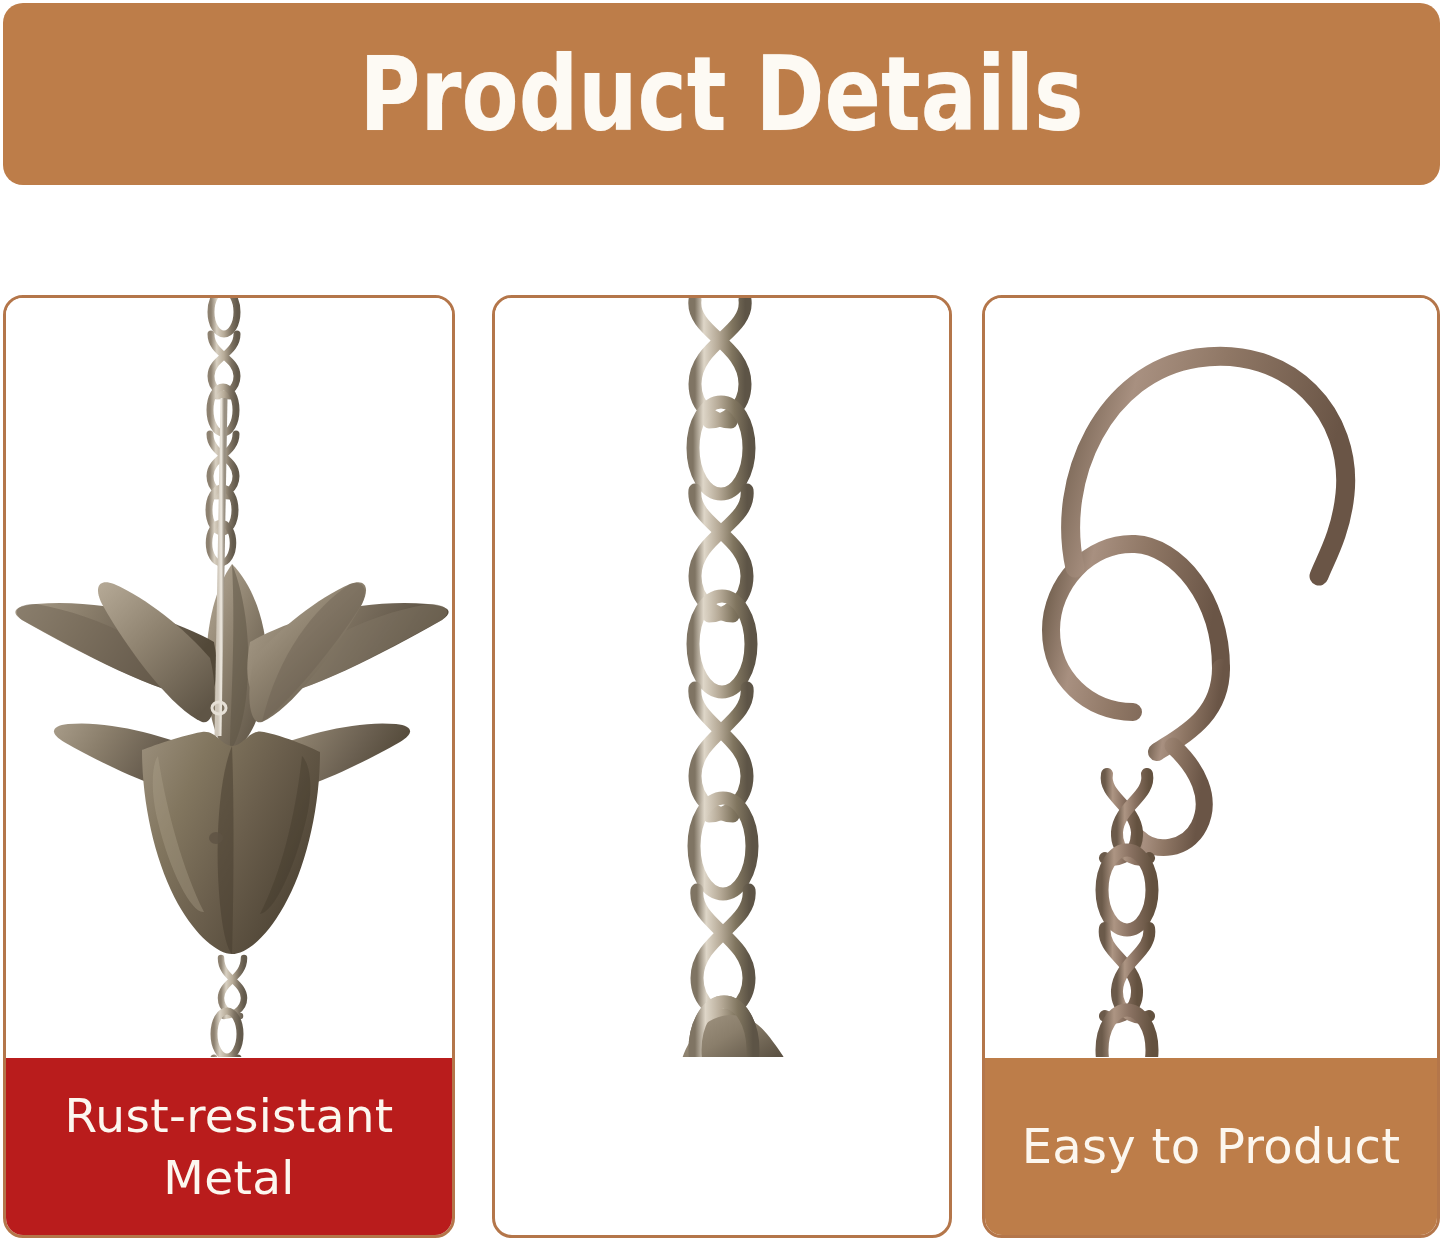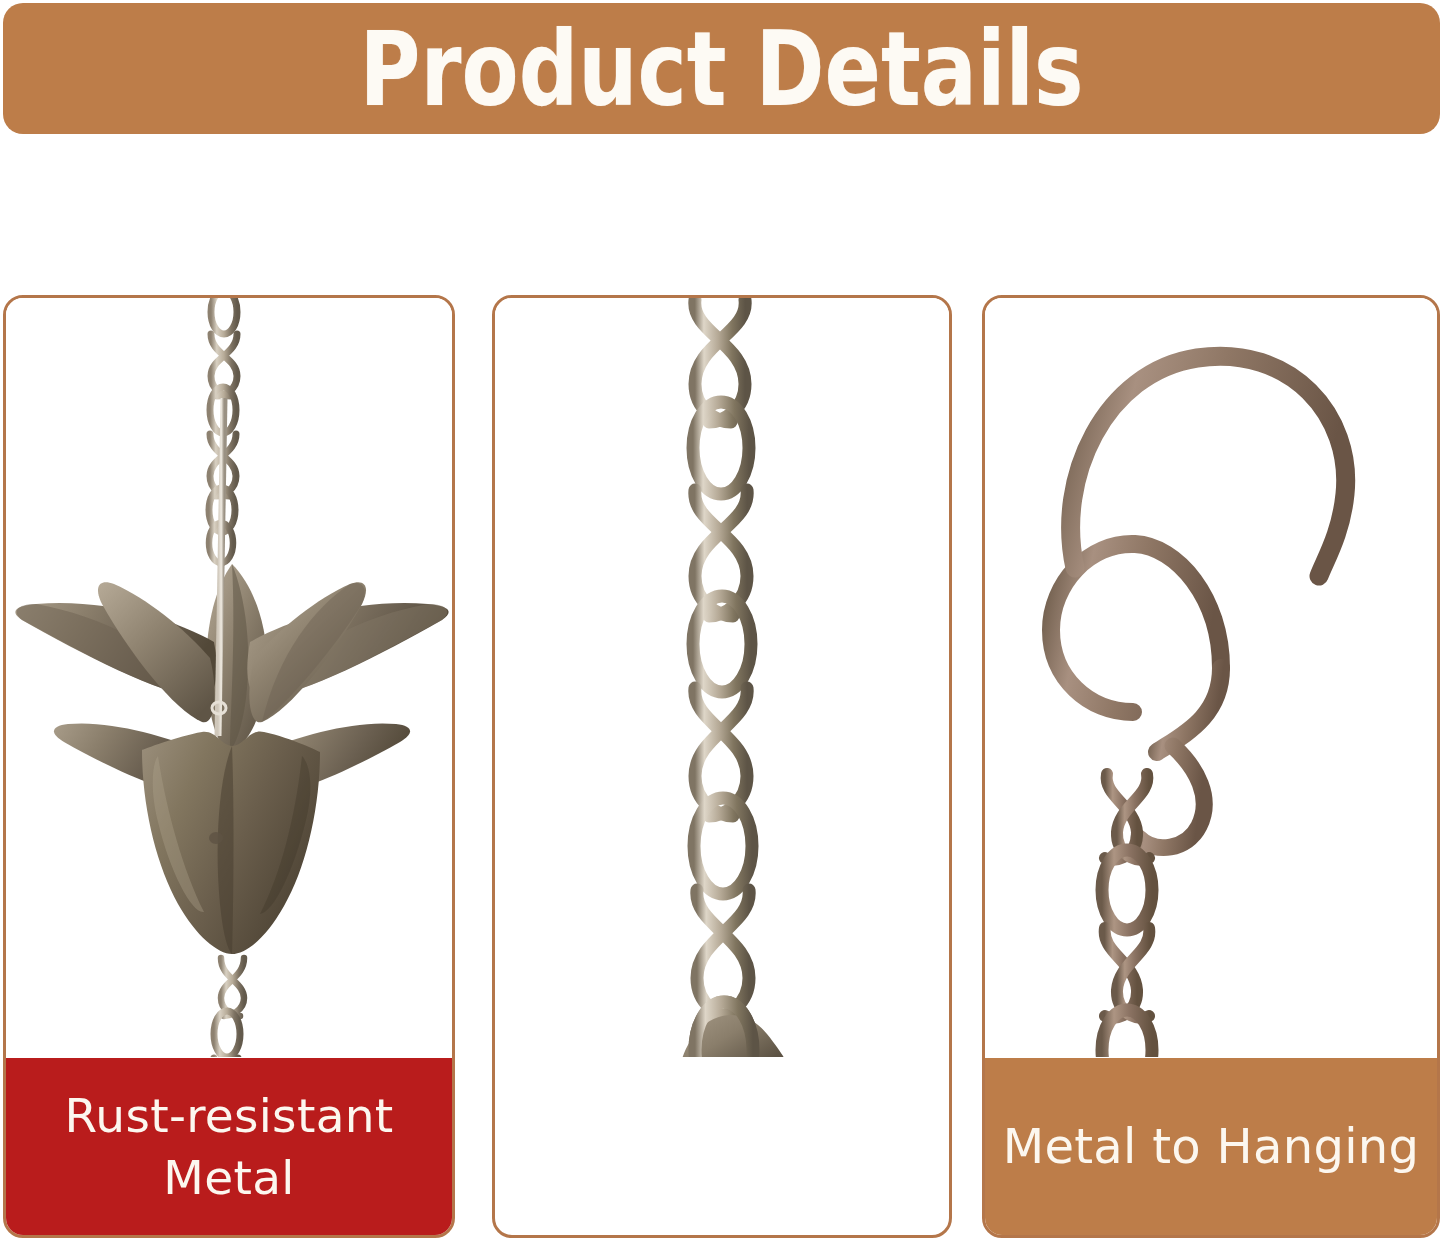--- a/index.html
+++ b/index.html
@@ -14,21 +14,21 @@
     font-family: "DejaVu Sans", sans-serif;
     overflow: hidden;
   }
 
   
   .header-banner {
     position: absolute;
     left: 3px;
     top: 3px;
     width: 1437px;
-    height: 131px;
+    height: 182px;
     border-radius: 20px;
     display: flex;
     align-items: center;
     justify-content: center;
     box-sizing: border-box;
   }
   .header-title {
     color: #fdfaf4;
     font-family: "DejaVu Sans", sans-serif;
     font-size: 104px;
@@ -286,17 +286,17 @@
           <path d="M122 476 C118 498 150 508 152 534 C153 556 132 566 120 560" stroke-width="12"></path>
           <path d="M162 476 C166 498 134 508 132 534 C131 556 152 566 164 560" stroke-width="12"></path>
           <ellipse cx="142" cy="592" rx="25" ry="40" stroke-width="13"></ellipse>
           <path d="M120 630 C116 654 150 664 152 692 C153 714 132 724 120 718" stroke-width="12"></path>
           <path d="M164 630 C168 654 134 664 132 692 C131 714 152 724 164 718" stroke-width="12"></path>
           <ellipse cx="142" cy="752" rx="25" ry="40" stroke-width="13"></ellipse>
         </g>
       </svg>
     </div>
     <div class="caption-bar" style="background: rgb(189, 125, 73);">
-      <span class="caption-text single-line" style="color: rgb(252, 247, 239);">Metal to Hanging</span>
+      <span class="caption-text single-line" style="color: rgb(252, 247, 239);">Easy to Product</span>
     </div>
   </div>
 
 </div>
 
 </body></html>

